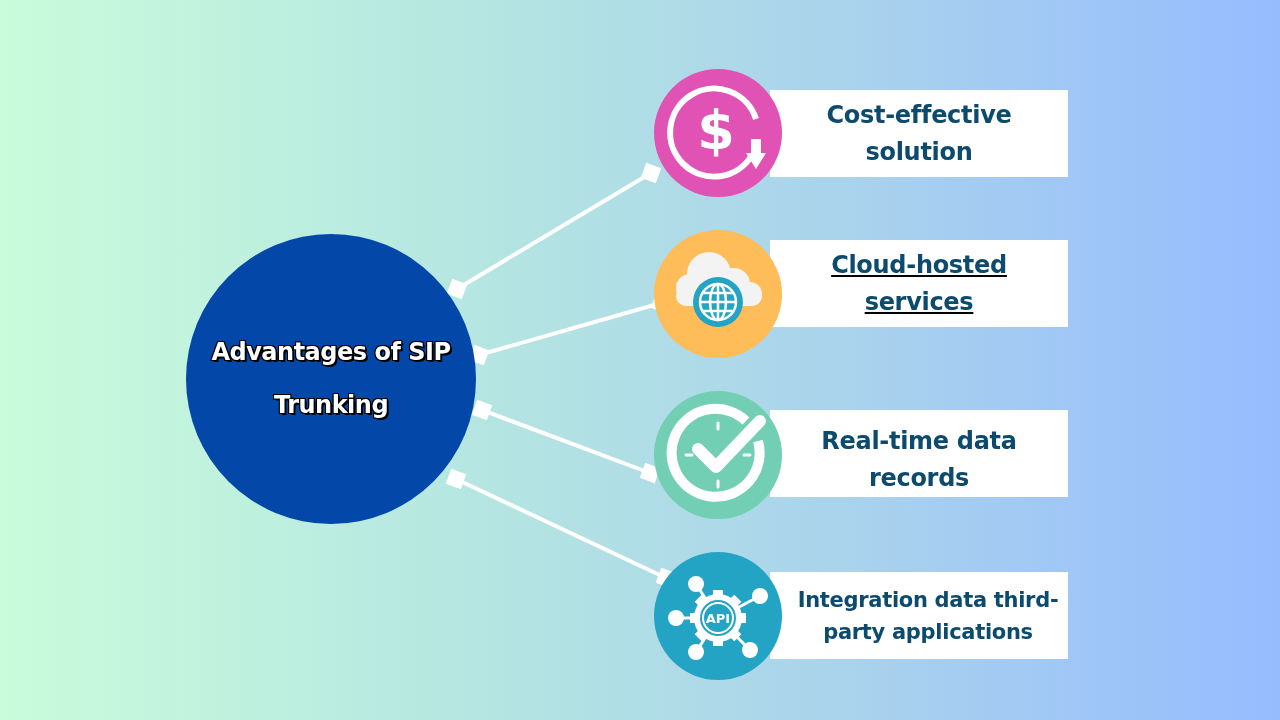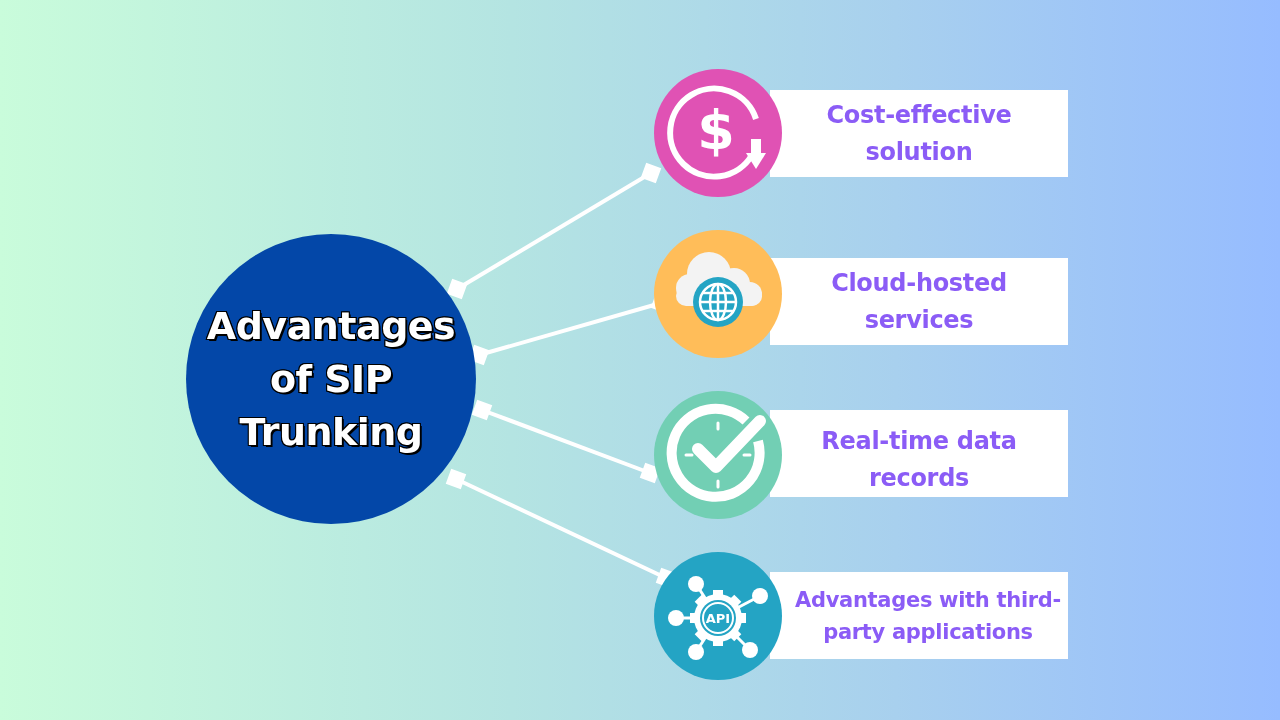--- a/index.html
+++ b/index.html
@@ -1,27 +1,27 @@
 <!DOCTYPE html>
 <html><head>
 <meta charset="utf-8">
 <style>
   html, body { margin:0; padding:0; }
   body { width:1280px; height:720px; overflow:hidden; position:relative;
     background: linear-gradient(90deg, #c9fcdb 0%, #b4e4e2 40%, #a8d0ee 70%, #96bcff 100%);
     font-family: "DejaVu Sans", "Liberation Sans", sans-serif; }
   .hub { position:absolute; left:186px; top:234px; width:290px; height:290px; border-radius:50%;
     background:#0347a8; display:flex; align-items:center; justify-content:center; text-align:center; }
-  .hub-title { color:#fff; font-weight:bold; font-size:38px; line-height:53px; width:260px;
+  .hub-title { color:#fff; font-weight:bold; font-size:24px; line-height:53px; width:260px;
     -webkit-text-stroke:2px #000; paint-order:stroke fill;
     text-shadow: 2px 2px 0 #000, -1px -1px 0 #000, 1px -1px 0 #000, -1px 1px 0 #000; letter-spacing:-0.5px; }
   svg.lines { position:absolute; left:0; top:0; }
   .box { position:absolute; left:770px; width:298px; height:87px; background:#fff;
     display:flex; align-items:center; justify-content:center; }
-  .box-label { font-weight:bold; font-size:24px; line-height:37px; color:#8b5cf6; text-align:center; width:260px; letter-spacing:-0.3px; }
+  .box-label { font-weight:bold; font-size:24px; line-height:37px; color:#0c4a6e; text-align:center; width:260px; letter-spacing:-0.3px; }
   .box-label.small { font-size:21px; line-height:32px; width:290px; margin-left:18px; }
   .icon { position:absolute; width:128px; height:128px; border-radius:50%; left:654px; }
   .icon svg { width:128px; height:128px; display:block; }
 </style>
 </head>
 <body>
 
 <svg class="lines" width="1280" height="720">
   <g stroke="#fff" stroke-width="4" fill="#fff">
     <line x1="457" y1="289" x2="651" y2="173"></line>
@@ -49,21 +49,21 @@
 <div class="icon" style="top:69px;">
   <svg viewBox="0 0 128 128">
     <circle cx="64" cy="64" r="64" fill="#e052b4"></circle>
     <path d="M 98 86 A 44 44 0 1 1 102 50" fill="none" stroke="#fff" stroke-width="6"></path>
     <polygon points="92,84 112,84 102,100" fill="#fff"></polygon>
     <rect x="97" y="70" width="10" height="16" fill="#fff"></rect>
     <text x="62" y="80" text-anchor="middle" font-size="54" font-weight="bold" fill="#fff" font-family="DejaVu Sans, sans-serif">$</text>
   </svg>
 </div>
 
-<div class="box" style="top:258px;">
+<div class="box" style="top:240px;text-decoration:underline;">
   <div class="box-label">Cloud-hosted services</div>
 </div>
 <div class="icon" style="top:230px;">
   <svg viewBox="0 0 128 128">
     <circle cx="64" cy="64" r="64" fill="#ffbd59"></circle>
     <g fill="#f3f3f3">
       <circle cx="55" cy="44" r="22"></circle>
       <circle cx="80" cy="54" r="16"></circle>
       <circle cx="36" cy="58" r="14"></circle>
       <circle cx="96" cy="64" r="12"></circle>
@@ -92,21 +92,21 @@
       <line x1="64" y1="32" x2="64" y2="38"></line>
       <line x1="64" y1="90" x2="64" y2="96"></line>
       <line x1="32" y1="64" x2="38" y2="64"></line>
       <line x1="90" y1="64" x2="96" y2="64"></line>
     </g>
     <polyline points="44,58 62,76 106,30" fill="none" stroke="#fff" stroke-width="12" stroke-linecap="round" stroke-linejoin="round"></polyline>
   </svg>
 </div>
 
 <div class="box" style="top:572px;">
-  <div class="box-label small">Advantages with third-party applications</div>
+  <div class="box-label small">Integration data third-party applications</div>
 </div>
 <div class="icon" style="top:552px;text-align:right;">
   <svg viewBox="0 0 128 128">
     <circle cx="64" cy="64" r="64" fill="#24a4c4"></circle>
     <g stroke="#fff" stroke-width="3">
       <line x1="64" y1="66" x2="42" y2="32"></line>
       <line x1="64" y1="66" x2="106" y2="44"></line>
       <line x1="64" y1="66" x2="22" y2="66"></line>
       <line x1="64" y1="66" x2="42" y2="100"></line>
       <line x1="64" y1="66" x2="96" y2="98"></line>

